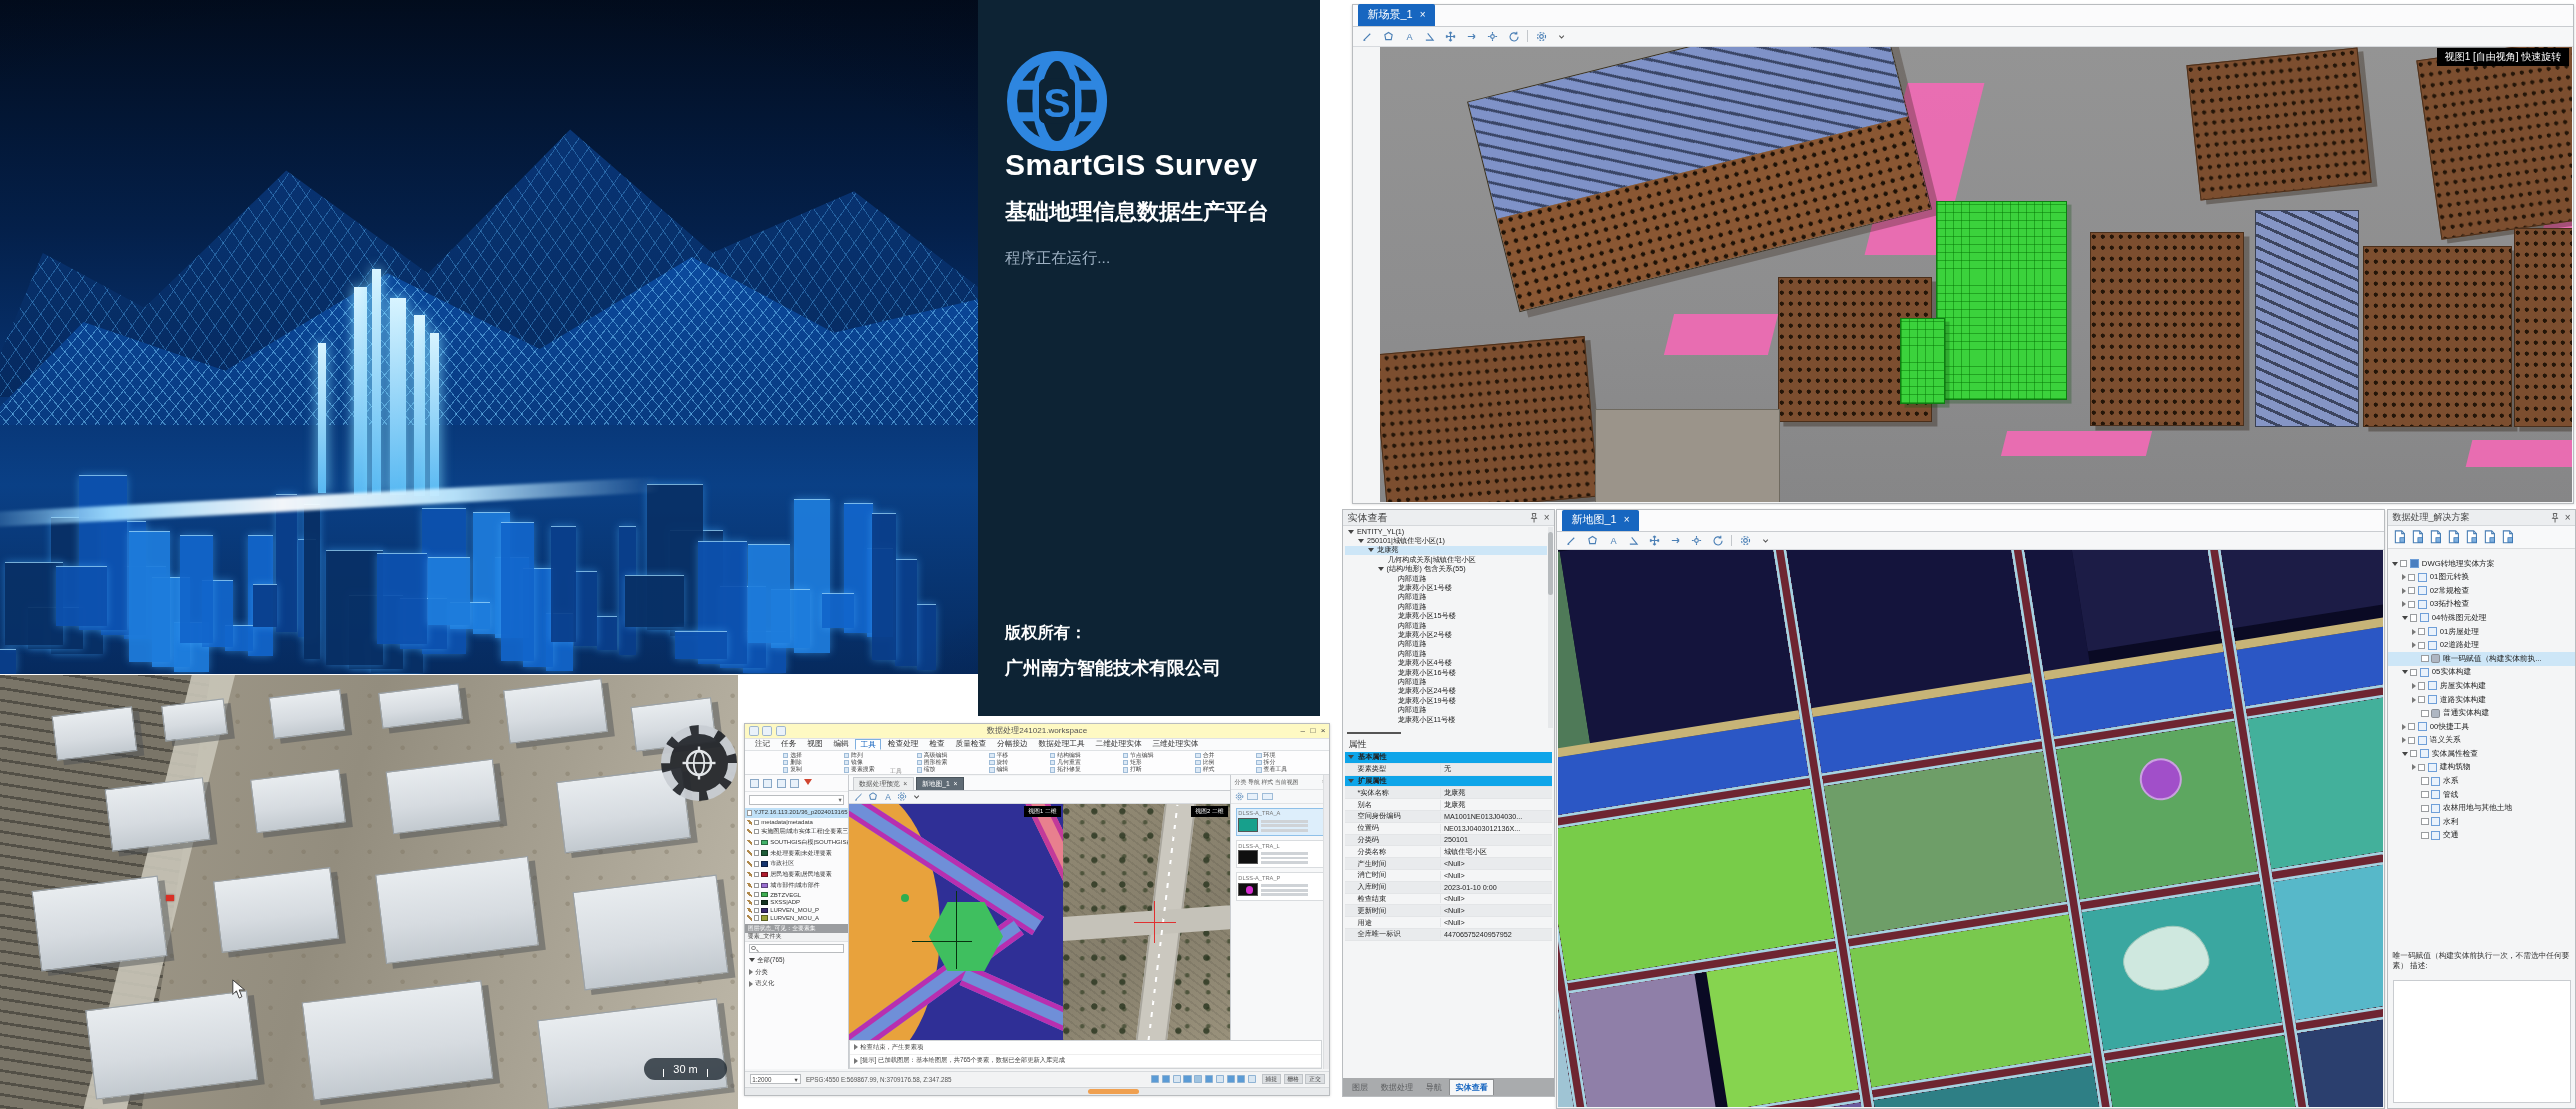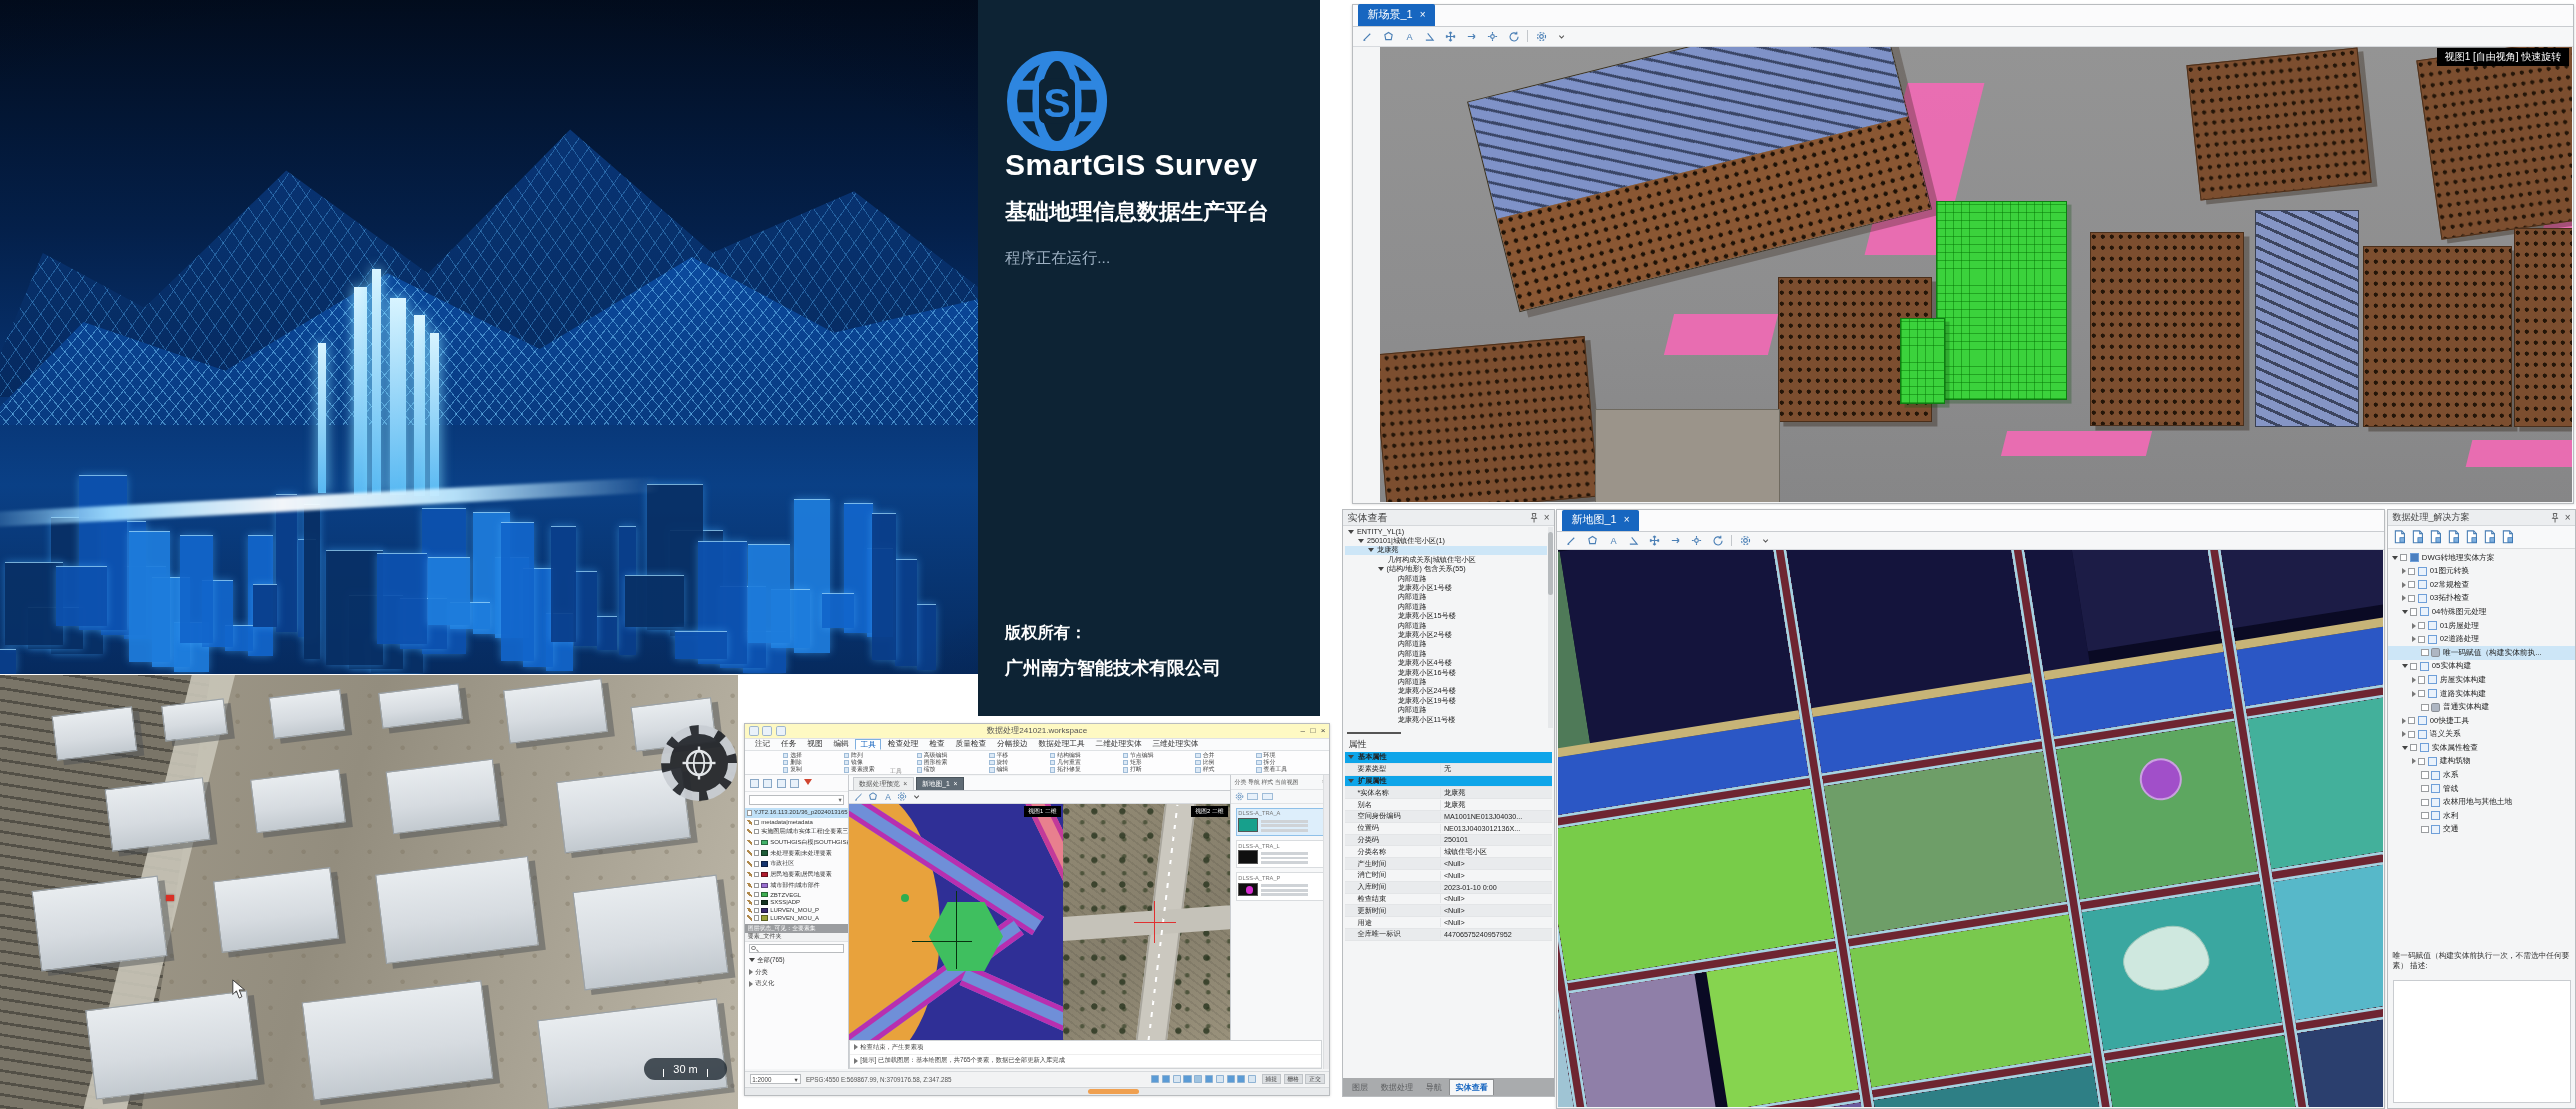--- a/index.html
+++ b/index.html
@@ -1133,21 +1133,21 @@
         </span>
         <span class="tico">
           <svg width="11.8" height="13.6" viewBox="0 0 13 15">
             <path d="M1.5 1 h7 l3 3 v10 h-10 z" fill="#fff" stroke="#4a7fb5" stroke-width="1.2"></path>
             <path d="M8.5 1 v3 h3" fill="none" stroke="#4a7fb5" stroke-width="1.2"></path>
             <rect x="6.5" y="8.5" width="5" height="5" fill="#7fb0e0" stroke="#2f6faf" stroke-width="0.8"></rect>
           </svg>
         </span>
       </div>
     <div class="sp-tree" id="sp-tree">
-        <div class="trow" style="padding-left: 3.6px;">
+        <div class="trow" style="padding-left: 3.6px; margin-top: 6px;">
           <span class="ex-open"></span>
           <span class="cbx"></span>
           <span class="nico solution"></span>
           <span>DWG转地理实体方案</span>
         </div>
         <div class="trow" style="padding-left: 13.6px;">
           <span class="ex-closed"></span>
           <span class="cbx"></span>
           <span class="nico group"></span>
           <span>01图元转换</span>

